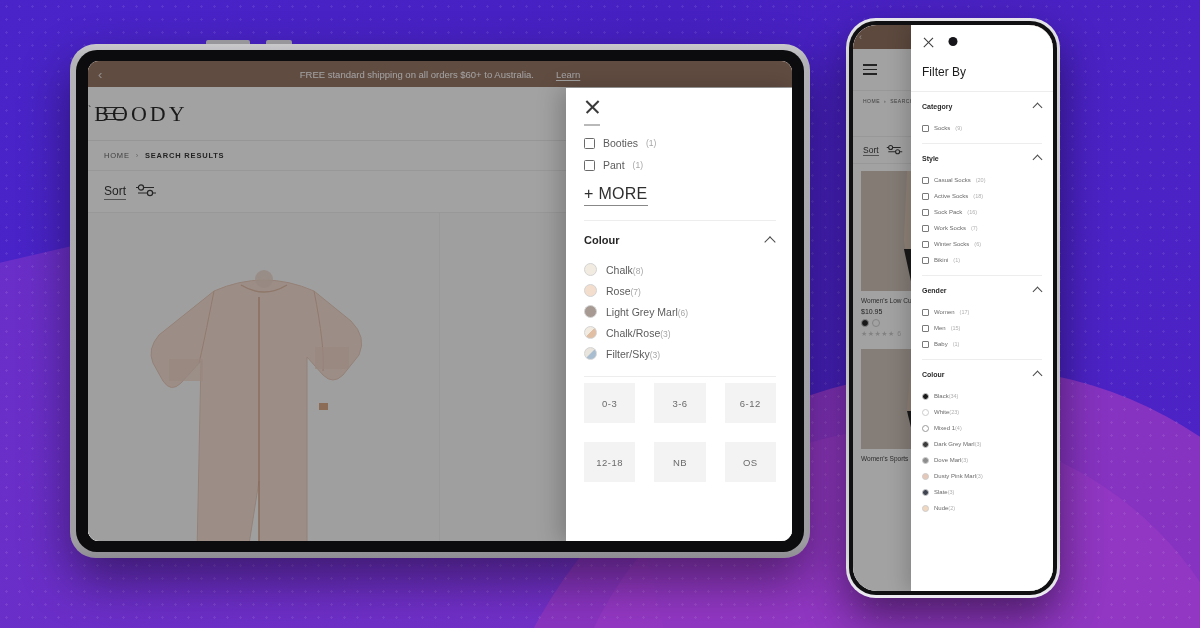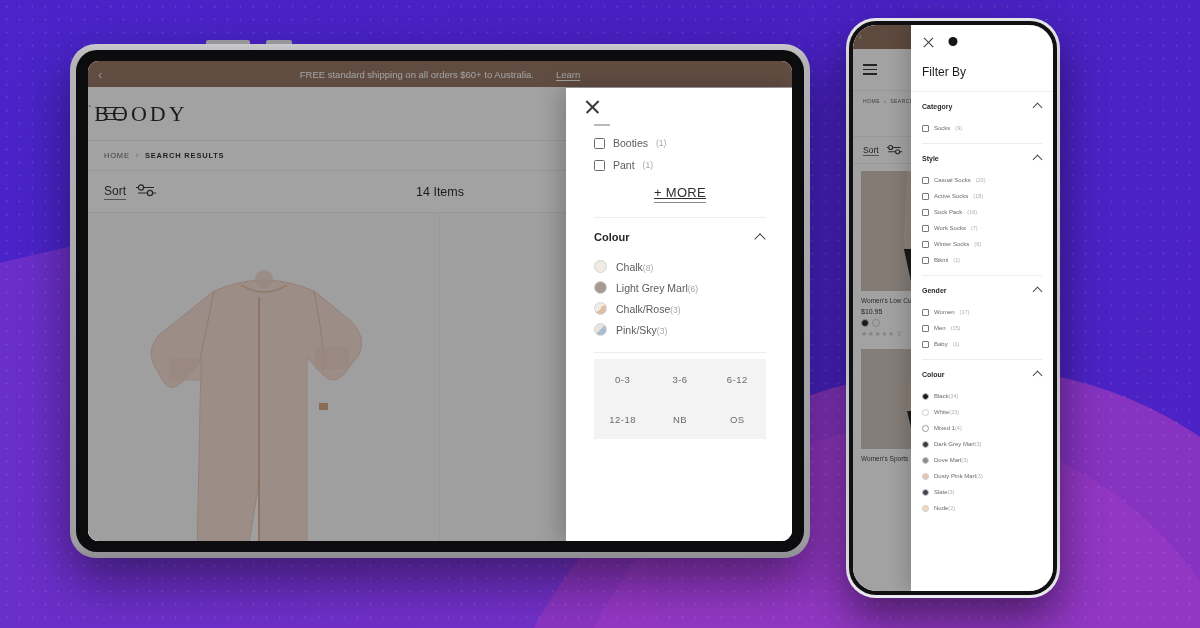--- a/index.html
+++ b/index.html
@@ -196,42 +196,41 @@
   }
   .xclose {
     width: 17px; height: 17px; position: relative; cursor: pointer;
   }
   .xclose:before, .xclose:after {
     content: ""; position: absolute; left: 0; top: 8px;
     width: 17px; height: 1.6px; background: #3a3a3a;
   }
   .xclose:before { transform: rotate(45deg); }
   .xclose:after  { transform: rotate(-45deg); }
-  .drawer-body { flex: 1; overflow: hidden; padding: 0 28px; text-align: center; }
+  .drawer-body { flex: 1; overflow: hidden; padding: 0 18px; }
   .scroll-nub {
     width: 16px; height: 2px; background: #b9b9b9; margin: 0 0 6px 0;
   }
   .chk-row {
     display: flex; align-items: center; gap: 8px;
     height: 22px;
     font-size: 10.5px; color: #5c5c5c;
   }
   .chk {
     width: 11px; height: 11px; border: 1px solid #6a6a6a;
     border-radius: 1.5px; flex: none;
   }
   .cnt { color: #a6a6a6; font-size: 8.5px; }
   .more {
     display: inline-block;
     margin: 9px 0 2px 0;
-    font-size: 13px; color: #2f2f2f;
+    font-size: 16px; color: #2f2f2f;
     letter-spacing: .3px;
     border-bottom: 1px solid #888;
     padding-bottom: 2px;
-    text-decoration: underline;
   }
   .divider { height: 1px; background: #ededed; margin: 12px 0 0 0; }
   .sec-head {
     display: flex; align-items: center; justify-content: space-between;
     height: 38px;
     font-size: 11px; color: #262626; font-weight: bold;
   }
   .caret {
     width: 11px; height: 7px; position: relative; flex: none;
   }
@@ -247,21 +246,21 @@
     height: 21px;
     font-size: 10.5px; color: #5c5c5c;
   }
   .sw {
     width: 13px; height: 13px; border-radius: 50%;
     border: 1px solid #d4d4d4; flex: none;
   }
   .sizes {
     display: grid;
     grid-template-columns: repeat(3, 1fr);
-    gap: 0;
+    gap: 19px;
     margin-top: 6px;
   }
   .size-chip {
     height: 40px;
     background: #f3f3f3;
     display: flex; align-items: center; justify-content: center;
     font-size: 9.5px; color: #6a6a6a;
     letter-spacing: .5px;
   }
 
@@ -406,21 +405,20 @@
           <div class="sortrow">
             <span class="sortlabel">Sort</span>
             <span class="slider-icon">
               <svg width="22" height="14" viewBox="0 0 22 14">
                 <line x1="1" y1="4.5" x2="19" y2="4.5" stroke="#333" stroke-width="1.2"></line>
                 <line x1="3" y1="10" x2="21" y2="10" stroke="#333" stroke-width="1.2"></line>
                 <circle cx="6" cy="4.5" r="2.6" fill="#fff" stroke="#333" stroke-width="1.2"></circle>
                 <circle cx="15" cy="10" r="2.6" fill="#fff" stroke="#333" stroke-width="1.2"></circle>
               </svg>
             </span>
-            <span class="itemcount">14 Items</span>
           </div>
 
           <div class="grid">
             <div class="tile">
               <svg class="onesie" width="290" height="330" viewBox="0 0 290 330">
                 <path d="M95 40 Q145 18 195 40 L232 70 Q248 86 240 104 L224 124 Q214 134 204 124 L188 106 L188 300 Q188 318 172 318 L150 318 Q140 318 140 306 L140 230 L128 306 Q126 318 114 318 L92 318 Q78 318 78 302 L82 110 L62 132 Q52 142 44 130 L34 112 Q28 98 40 84 Z" fill="#f5ddd0" stroke="#e8c9b6" stroke-width="1"></path>
                 <path d="M140 46 L140 300" stroke="#c98f6a" stroke-width="1" fill="none"></path>
                 <path d="M122 34 Q145 48 168 34" fill="none" stroke="#dfb89e" stroke-width="1.4"></path>
                 <path d="M95 40 Q84 96 80 112" fill="none" stroke="#e3bda4" stroke-width="1"></path>
                 <path d="M195 40 Q206 96 204 120" fill="none" stroke="#e3bda4" stroke-width="1"></path>
@@ -465,30 +463,34 @@
             <div class="sec-head">
               <span>Colour</span>
               <span class="caret"></span>
             </div>
             <div>
               <div class="col-row">
                 <span class="sw" style="background:#f2ebe2"></span>
                 <span><span>Chalk</span><span class="cnt">(8)</span></span>
               </div>
               <div class="col-row">
+                <span class="sw" style="background:#f3ddcd"></span>
+                <span><span>Rose</span><span class="cnt">(7)</span></span>
+              </div>
+              <div class="col-row">
                 <span class="sw" style="background:#a69a93"></span>
                 <span><span>Light Grey Marl</span><span class="cnt">(6)</span></span>
               </div>
               <div class="col-row">
                 <span class="sw" style="background:linear-gradient(135deg,#f2ebe2 50%,#e0bfa4 50%)"></span>
                 <span><span>Chalk/Rose</span><span class="cnt">(3)</span></span>
               </div>
               <div class="col-row">
                 <span class="sw" style="background:linear-gradient(135deg,#e9e4dc 48%,#a9bdd0 52%)"></span>
-                <span><span>Pink/Sky</span><span class="cnt">(3)</span></span>
+                <span><span>Filter/Sky</span><span class="cnt">(3)</span></span>
               </div>
             </div>
 
             <div class="divider"></div>
             <div class="sizes">
               <div class="size-chip">0-3</div>
               <div class="size-chip">3-6</div>
               <div class="size-chip">6-12</div>
               <div class="size-chip">12-18</div>
               <div class="size-chip">NB</div>

